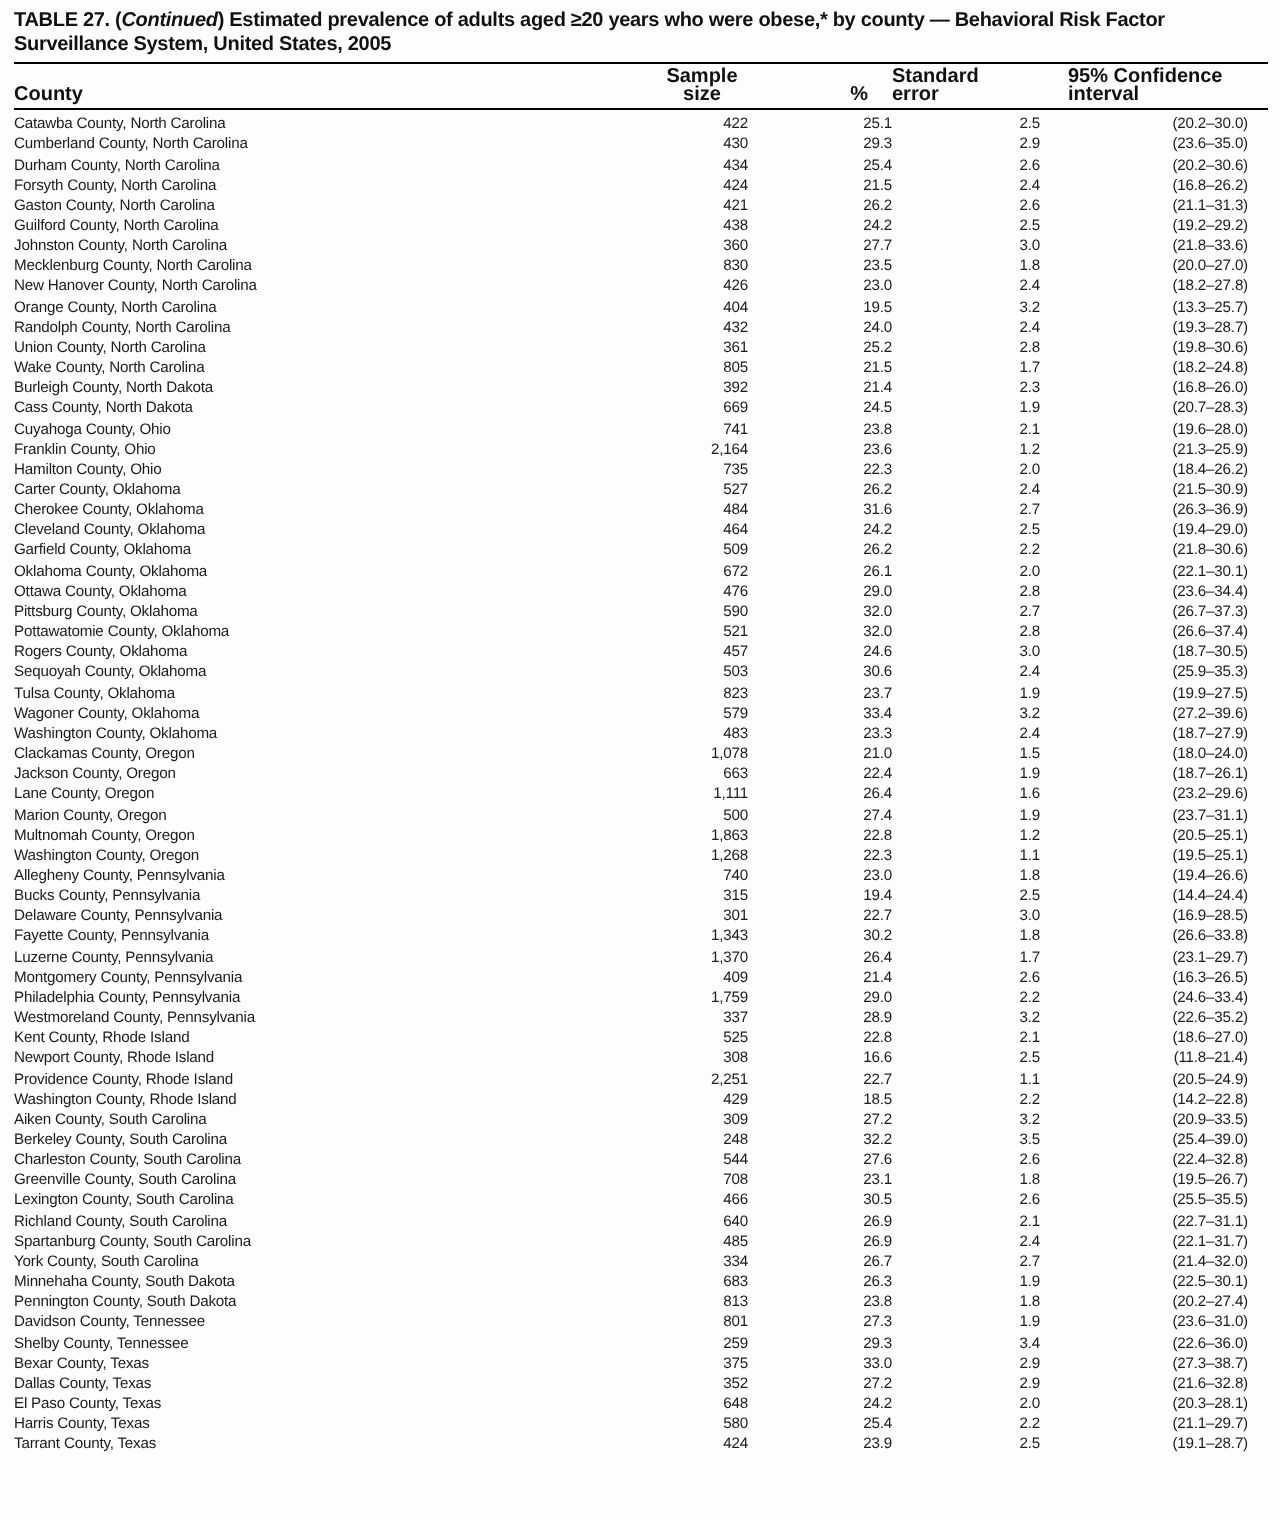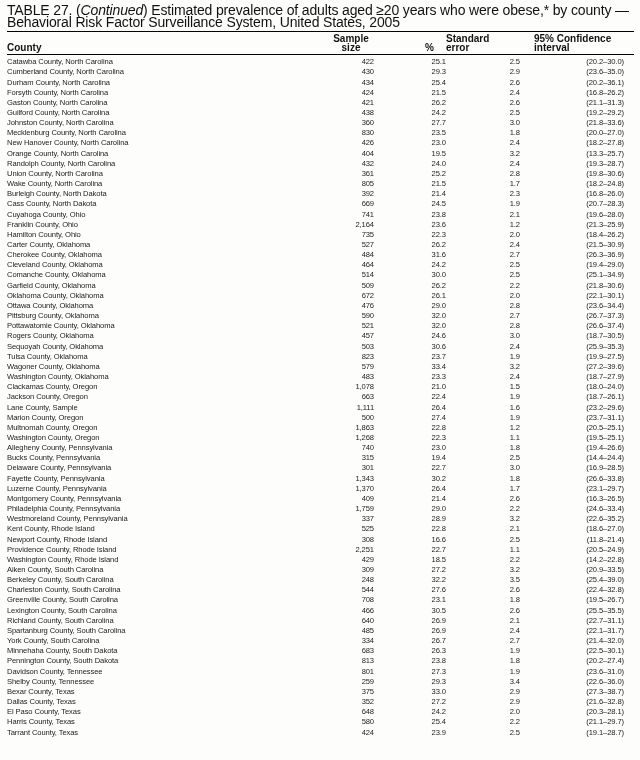--- a/index.html
+++ b/index.html
@@ -5,21 +5,21 @@
   html,body { margin:0; padding:0; }
   body {
     width:640px; height:760px;
     background:#fdfdfc;
     font-family:"Liberation Sans", sans-serif;
     color:#151515;
     overflow:hidden;
   }
   .page { padding:5px 6px 0 7px; }
   .title {
-    font-size:14px; line-height:11.5px; font-weight:normal; letter-spacing:-0.15px;
+    font-size:10px; line-height:11.5px; font-weight:bold; letter-spacing:-0.15px;
     color:#111;
   }
   .title .cont { font-style:italic; }
   .rule {
     border:none; border-top:1.4px solid #000; margin:3px 0 0 0; height:0;
   }
   table { width:100%; border-collapse:collapse; table-layout:fixed; }
   col.c-county { width:auto; }
   col.c-sample { width:46px; }
   col.c-pct    { width:72px; }
@@ -85,21 +85,21 @@
           <td class="d-sample">430</td>
           <td class="d-pct">29.3</td>
           <td class="d-se">2.9</td>
           <td class="d-ci">(23.6–35.0)</td>
         </tr>
         <tr>
           <td class="d-county">Durham County, North Carolina</td>
           <td class="d-sample">434</td>
           <td class="d-pct">25.4</td>
           <td class="d-se">2.6</td>
-          <td class="d-ci">(20.2–36.1)</td>
+          <td class="d-ci">(20.2–30.6)</td>
         </tr>
         <tr>
           <td class="d-county">Forsyth County, North Carolina</td>
           <td class="d-sample">424</td>
           <td class="d-pct">21.5</td>
           <td class="d-se">2.4</td>
           <td class="d-ci">(16.8–26.2)</td>
         </tr>
         <tr>
           <td class="d-county">Gaston County, North Carolina</td>
@@ -214,27 +214,20 @@
           <td class="d-ci">(26.3–36.9)</td>
         </tr>
         <tr>
           <td class="d-county">Cleveland County, Oklahoma</td>
           <td class="d-sample">464</td>
           <td class="d-pct">24.2</td>
           <td class="d-se">2.5</td>
           <td class="d-ci">(19.4–29.0)</td>
         </tr>
         <tr>
-          <td class="d-county">Comanche County, Oklahoma</td>
-          <td class="d-sample">514</td>
-          <td class="d-pct">30.0</td>
-          <td class="d-se">2.5</td>
-          <td class="d-ci">(25.1–34.9)</td>
-        </tr>
-        <tr>
           <td class="d-county">Garfield County, Oklahoma</td>
           <td class="d-sample">509</td>
           <td class="d-pct">26.2</td>
           <td class="d-se">2.2</td>
           <td class="d-ci">(21.8–30.6)</td>
         </tr>
         <tr>
           <td class="d-county">Oklahoma County, Oklahoma</td>
           <td class="d-sample">672</td>
           <td class="d-pct">26.1</td>
@@ -305,21 +298,21 @@
           <td class="d-ci">(18.0–24.0)</td>
         </tr>
         <tr>
           <td class="d-county">Jackson County, Oregon</td>
           <td class="d-sample">663</td>
           <td class="d-pct">22.4</td>
           <td class="d-se">1.9</td>
           <td class="d-ci">(18.7–26.1)</td>
         </tr>
         <tr>
-          <td class="d-county">Lane County, Sample</td>
+          <td class="d-county">Lane County, Oregon</td>
           <td class="d-sample">1,111</td>
           <td class="d-pct">26.4</td>
           <td class="d-se">1.6</td>
           <td class="d-ci">(23.2–29.6)</td>
         </tr>
         <tr>
           <td class="d-county">Marion County, Oregon</td>
           <td class="d-sample">500</td>
           <td class="d-pct">27.4</td>
           <td class="d-se">1.9</td>

